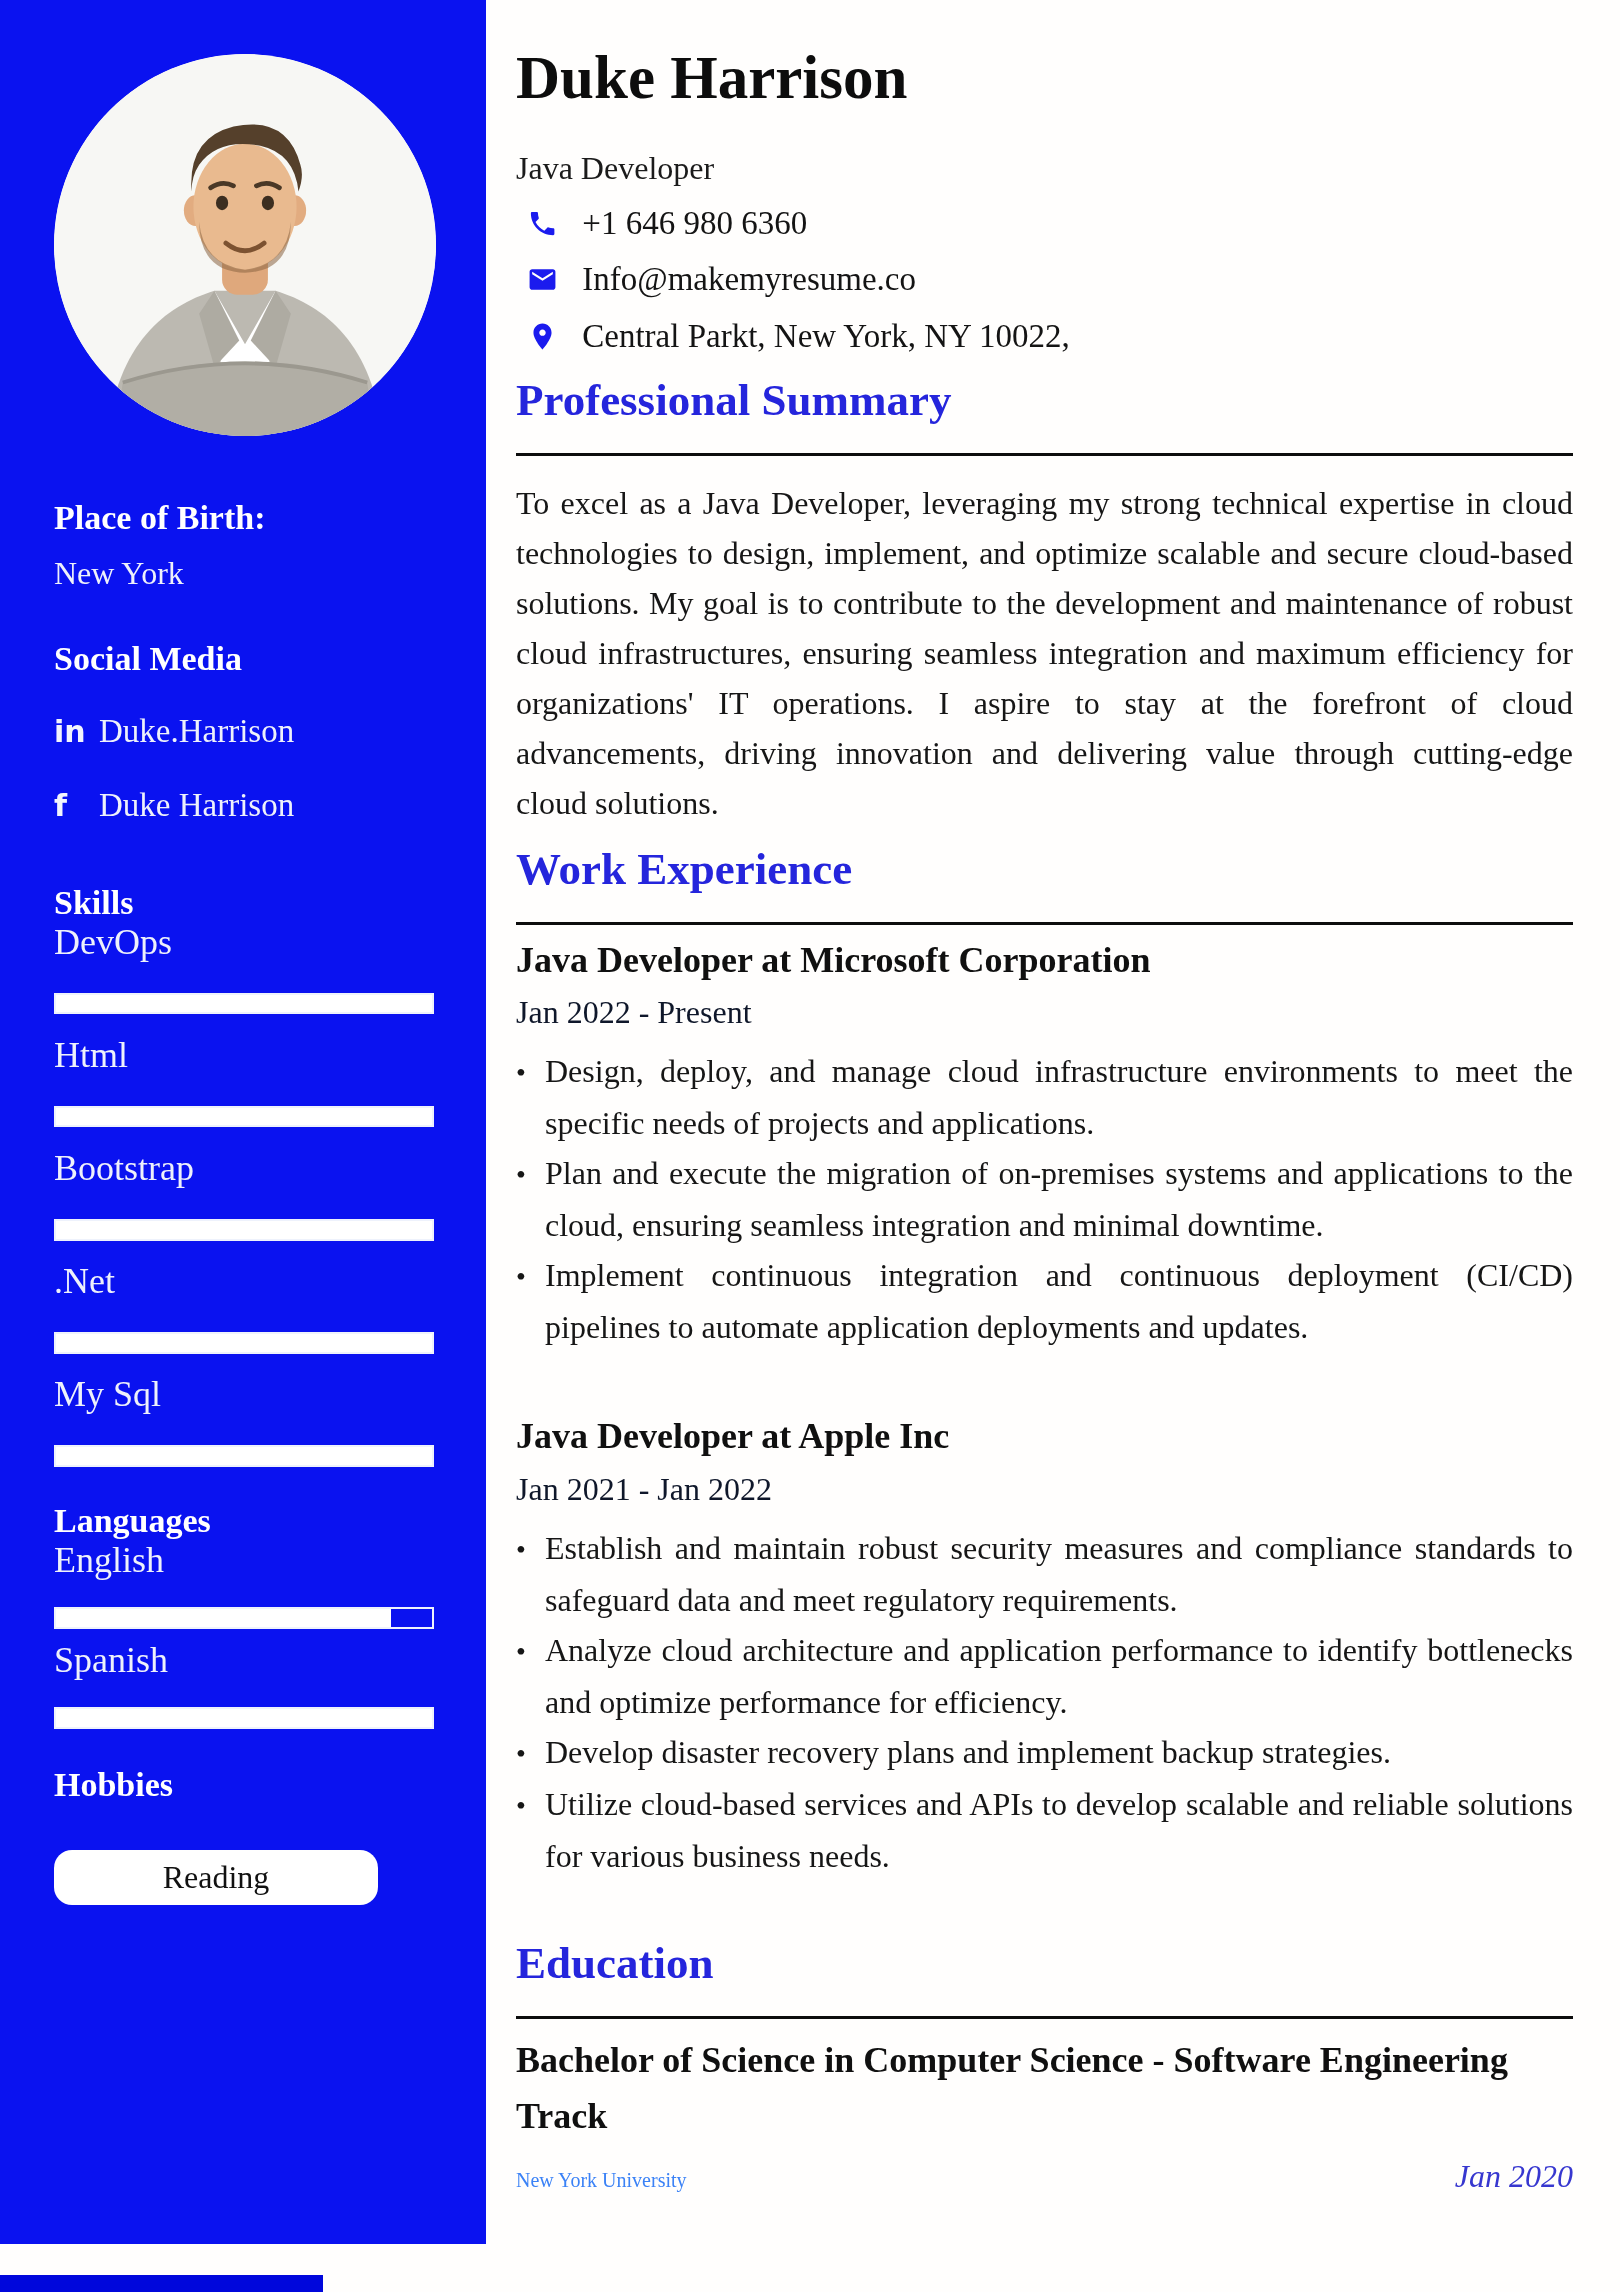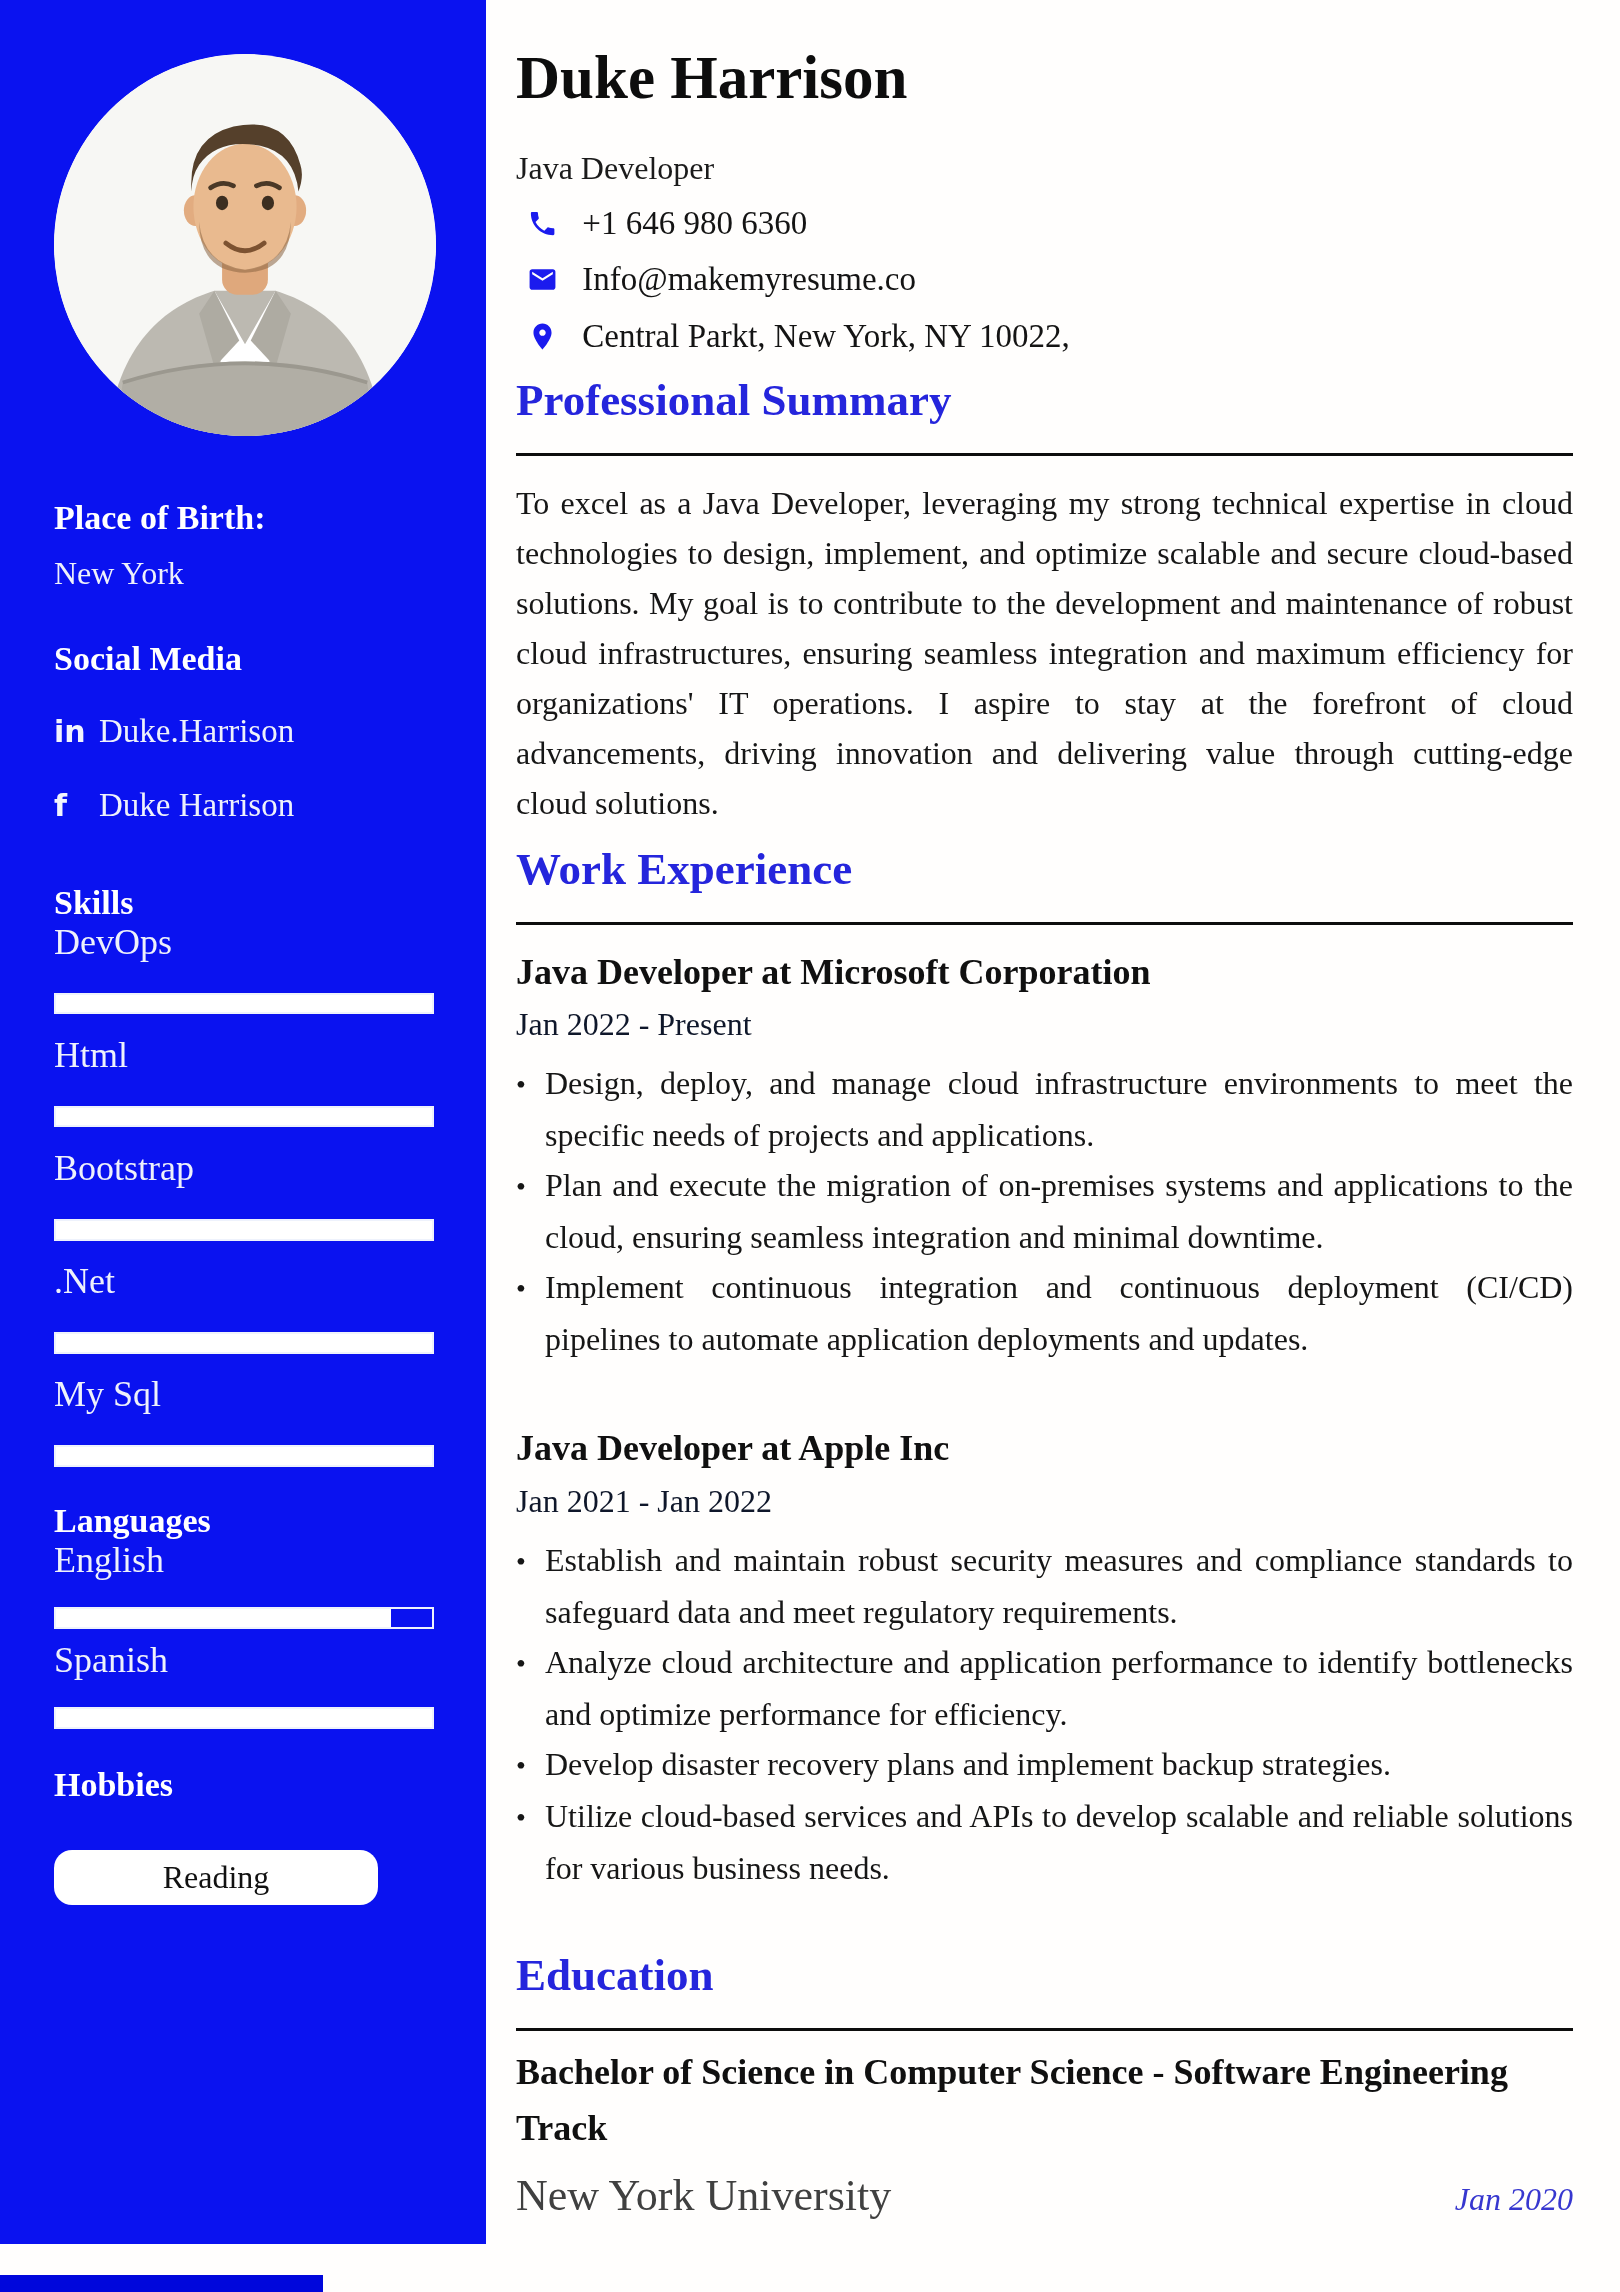--- a/index.html
+++ b/index.html
@@ -70,32 +70,32 @@
   .cic svg{width:31px;height:31px;fill:var(--icon_blue)}
   .c-tx{font-size:33px;margin-left:23.5px;color:#141414}
   .sec-head{border-bottom:3.9px solid #0d0d0d;padding-bottom:26px}
   .sec-head h2{font-size:45px;line-height:54px;font-weight:bold;color:var(--heading_blue)}
   .sh-sum{margin-top:10.8px}
   .sh-work{margin-top:13.7px}
   .sh-edu{margin-top:55px}
   .summary-text{
     margin-top:21.6px;font-size:32px;line-height:50px;text-align:justify;color:#161616;
   }
-  .job-title{font-size:36px;font-weight:bold;line-height:43px;margin-top:26px;color:#101010}
+  .job-title{font-size:36px;font-weight:bold;line-height:43px;margin-top:14px;color:#101010}
   .job2 .job-title{margin-top:63px}
   .job-dates{font-size:32px;line-height:39px;margin-top:11.8px;color:#0f172a}
   ul.bullets{list-style:none;margin-top:13.7px}
   ul.bullets li{
     font-size:32px;line-height:50px;text-align:justify;color:#161616;
     padding-left:29px;text-indent:-29px;
   }
   ul.bullets .dot{display:inline-block;width:29px;text-indent:0;font-size:28px}
   .degree{font-size:36px;font-weight:bold;line-height:56px;margin-top:13.7px;color:#101010}
   .edu-row{display:flex;justify-content:space-between;align-items:baseline;margin-top:13.7px}
-  .edu-school{font-size:44px;color:#404040}
+  .edu-school{font-size:20px;color:#3b82f6}
   .edu-date{font-size:32px;font-style:italic;color:var(--date_blue)}
 </style>
 </head>
 <body>
 
 <div class="page">
 
   <aside class="sidebar">
     <div class="photo">
       <svg viewBox="0 0 200 200">

